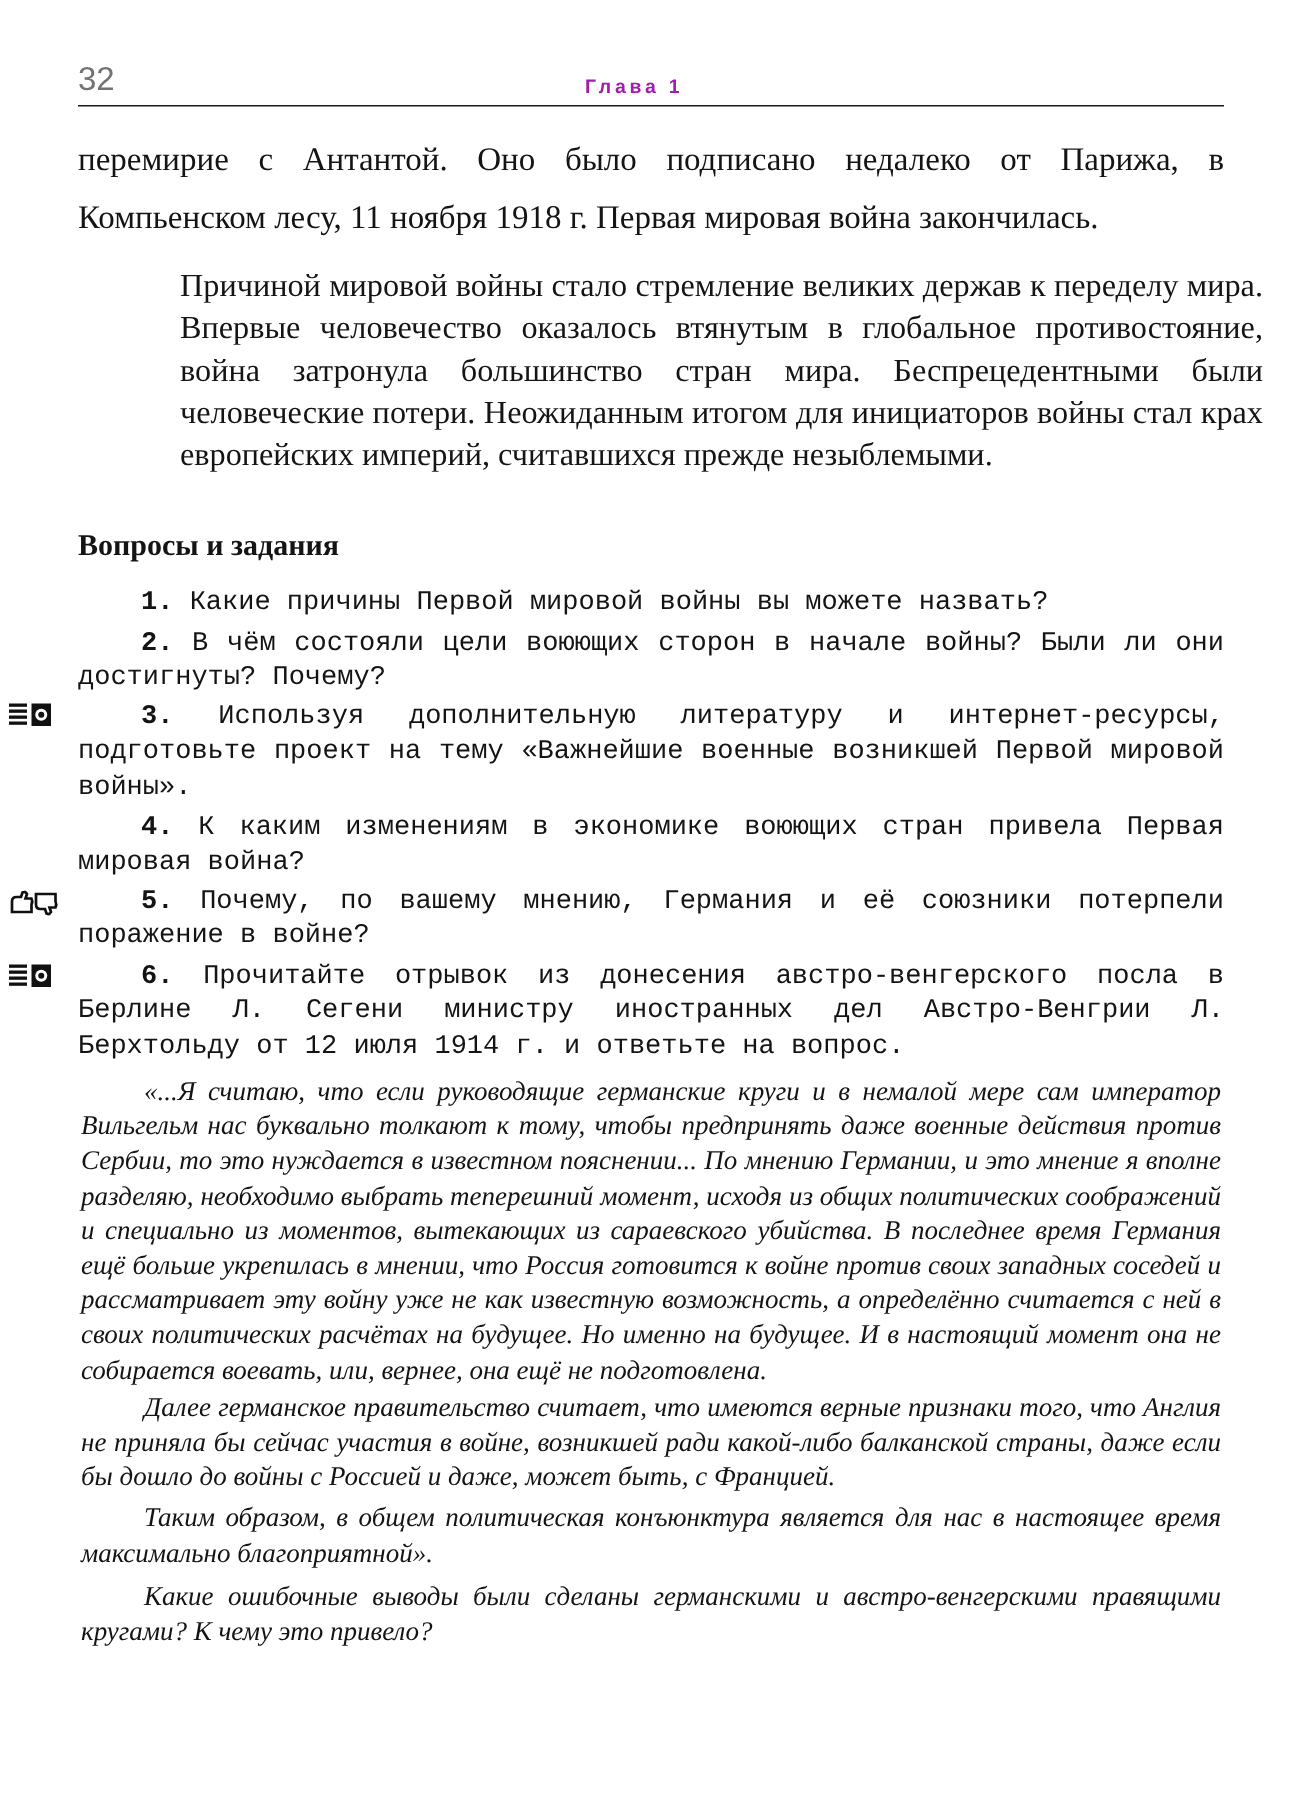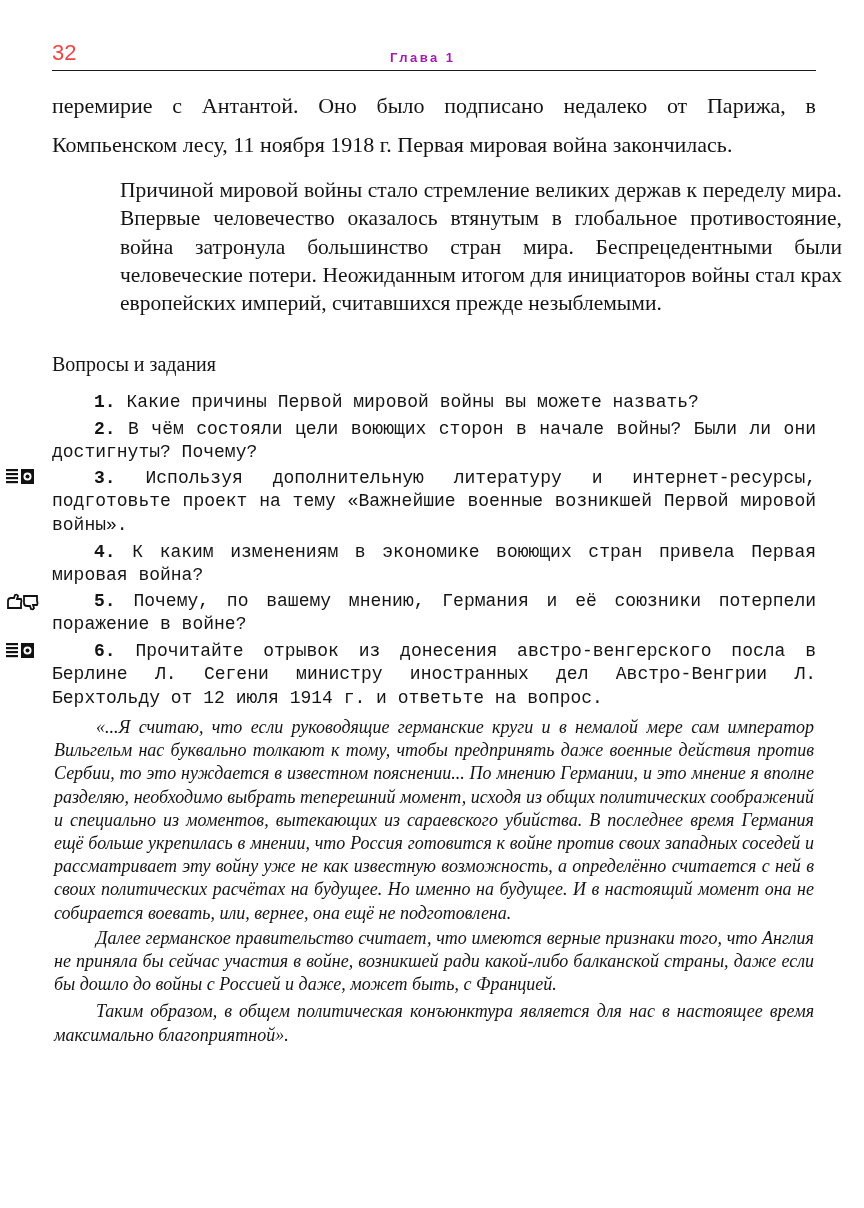--- a/index.html
+++ b/index.html
@@ -1,26 +1,26 @@
 <!DOCTYPE html>
 <html><head>
 <meta charset="utf-8">
 <style>
   html, body { margin: 0; padding: 0; background: #ffffff; }
   body { width: 864px; height: 1208px; position: relative; overflow: hidden; color: #141414; }
   .page { position: absolute; left: 0; top: 0; width: 864px; height: 1208px; }
 
   .header { position: absolute; left: 52px; top: 44px; width: 764px; height: 26px; border-bottom: 1.5px solid #1a1a1a; }
-  .page-num { position: absolute; left: 0; top: -4px; font-family: "Liberation Sans", sans-serif; font-size: 22px; color: #ef4444; }
+  .page-num { position: absolute; left: 0; top: -4px; font-family: "Liberation Sans", sans-serif; font-size: 22px; color: #737373; }
   .chapter { position: absolute; left: 338px; top: 6px; font-family: "Liberation Sans", sans-serif; font-weight: bold; font-size: 13px; letter-spacing: 2.5px; color: #a21caf; }
 
   .serif { font-family: "Liberation Serif", serif; }
   .para-main { position: absolute; left: 52px; width: 764px; font-size: 22px; line-height: 39px; text-align: justify; }
   .summary { position: absolute; left: 94px; width: 722px; font-size: 21.5px; line-height: 28.3px; text-align: justify; margin-left: 26px; }
-  .section-title { position: absolute; left: 52px; top: 353px; font-size: 20px; font-weight: normal; }
+  .section-title { position: absolute; left: 52px; top: 353px; font-size: 20px; font-weight: bold; }
 
   .q { position: absolute; left: 52px; width: 764px; font-size: 18px; line-height: 23.4px; text-align: justify; font-family: Liberation Mono, monospace; }
   .q .ind { display: inline-block; width: 42px; }
   .q b { font-weight: bold; }
   .q-icon { position: absolute; left: 6px; width: 34px; height: 18px; }
 
   .quote { position: absolute; left: 52px; width: 764px; font-size: 18px; line-height: 23.2px; text-align: justify; }
   .quote p { margin: 2px; text-indent: 42px; font-style: italic; }
 </style>
 </head>
@@ -88,15 +88,16 @@
   </svg>
   <div class="q serif" style="top:640px;">
     <span class="ind"></span><b>6.</b>
     <span>Прочитайте отрывок из донесения австро-венгерского посла в Берлине Л. Сегени министру иностранных дел Австро-Венгрии Л. Берхтольду от 12 июля 1914 г. и ответьте на вопрос.</span>
   </div>
 
   <div class="quote serif" style="top:714px;">
     <p>«...Я считаю, что если руководящие германские круги и в немалой мере сам император Вильгельм нас буквально толкают к тому, чтобы предпринять даже военные действия против Сербии, то это нуждается в известном пояснении... По мнению Германии, и это мнение я вполне разделяю, необходимо выбрать теперешний момент, исходя из общих политических соображений и специально из моментов, вытекающих из сараевского убийства. В последнее время Германия ещё больше укрепилась в мнении, что Россия готовится к войне против своих западных соседей и рассматривает эту войну уже не как известную возможность, а определённо считается с ней в своих политических расчётах на будущее. Но именно на будущее. И в настоящий момент она не собирается воевать, или, вернее, она ещё не подготовлена.</p>
     <p>Далее германское правительство считает, что имеются верные признаки того, что Англия не приняла бы сейчас участия в войне, возникшей ради какой-либо балканской страны, даже если бы дошло до войны с Россией и даже, может быть, с Францией.</p>
     <p style="margin-top:4px;">Таким образом, в общем политическая конъюнктура является для нас в настоящее время максимально благоприятной».</p>
+    <p style="margin-top:6px;">Какие ошибочные выводы были сделаны германскими и австро-венгерскими правящими кругами? К чему это привело?</p>
   </div>
 
 </div>
 
 </body></html>

